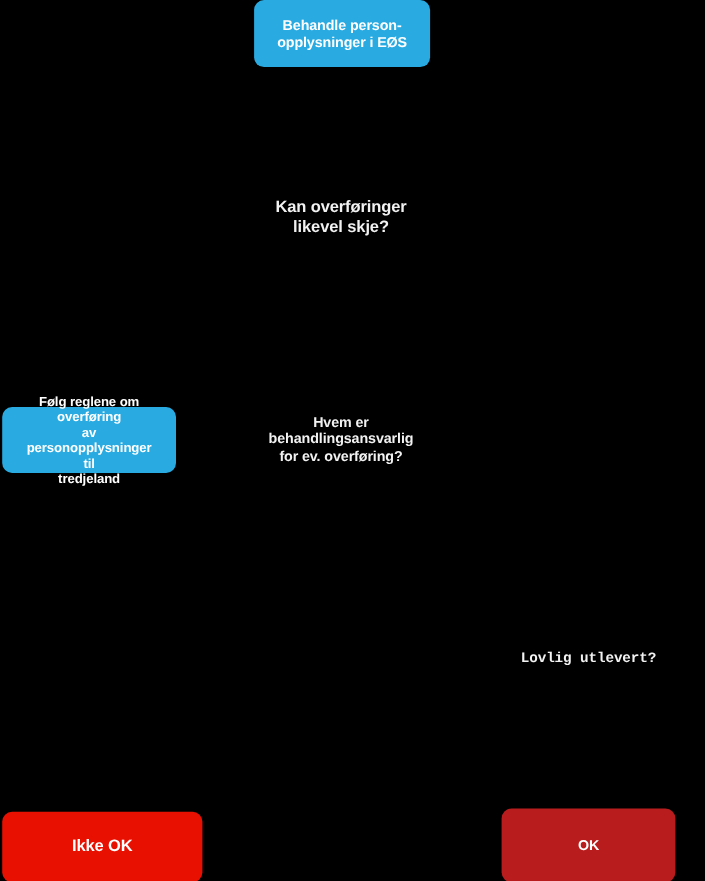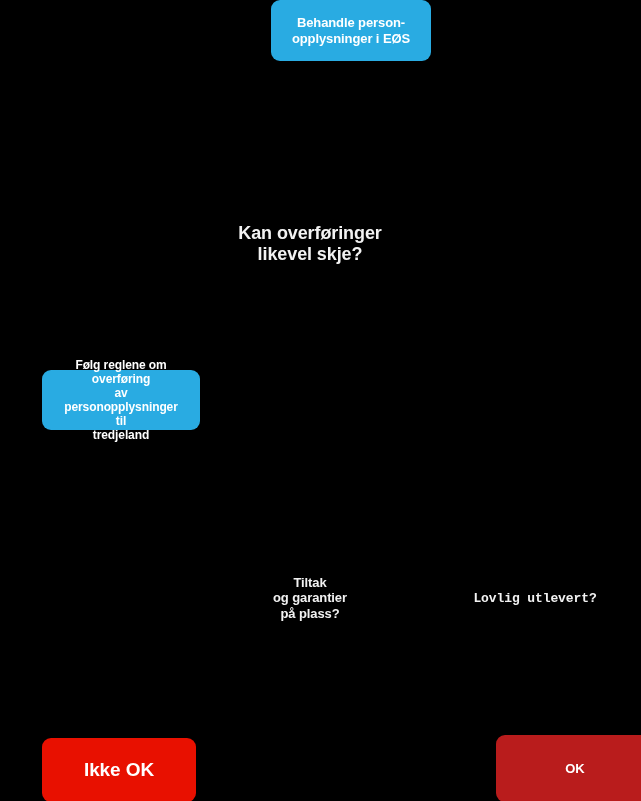--- a/index.html
+++ b/index.html
@@ -31,21 +31,20 @@
     color: #ffffff;
     font-weight: bold;
     line-height: 1.18;
     white-space: pre-line;
     letter-spacing: -0.1px;
   }
 
   
   .box {
     border-radius: 9px;
-    margin-left: 40px;
   }
   .box.blue  { background: #29ABE2; }
   .box.red   { background: #E81000; }
   .box.green { background: #b91c1c; }
 
   
   .decision {
     background: transparent;
     color: #f2f2f2;
   }
@@ -66,31 +65,31 @@
   <div class="connector" style="left:310px; top:217px; width:1px; height:156px;"></div>
   <div class="connector" style="left:81px; top:200px; width:230px; height:1px;"></div>
   <div class="connector" style="left:310px; top:422px; width:1px; height:151px;"></div>
   <div class="connector" style="left:310px; top:398px; width:225px; height:1px;"></div>
   <div class="connector" style="left:81px; top:598px; width:230px; height:1px;"></div>
   <div class="connector" style="left:535px; top:614px; width:1px; height:124px;"></div>
 
   <div class="node box blue" style="left:231px; top:0px; width:160px; height:61px; font-size:13px; padding:0 10px;">Behandle person-
 opplysninger i EØS</div>
 
-  <div class="node decision" style="left:225px; top:176px; width:170px; height:44px; font-size:18px;margin-top:46px;">Kan overføringer
+  <div class="node decision" style="left:225px; top:176px; width:170px; height:44px; font-size:15px;">Kan overføringer
 likevel skje?</div>
 
   <div class="node box blue" style="left:2px; top:370px; width:158px; height:60px; font-size:12px; padding:0 16px;">Følg reglene om overføring
 av personopplysninger til
 tredjeland</div>
 
+  <div class="node decision" style="left:222px; top:374px; width:176px; height:50px; font-size:13px;">Hvem er
+behandlingsansvarlig
+for ev. overføring?</div>
 
-  <div class="node decision" style="left:235px; top:573px; width:150px; height:50px; font-size:13px;">Tiltak
-og garantier
-på plass?</div>
 
   <div class="node decision" style="left:460px; top:589px; width:150px; height:20px; font-size:13px;font-family:Liberation Mono, monospace;">Lovlig utlevert?</div>
 
-  <div class="node box red" style="left:2px; top:738px; width:154px; height:64px; font-size:19px;">Ikke OK</div>
+  <div class="node box red" style="left:2px; top:738px; width:182px; height:64px; font-size:15px;">Ikke OK</div>
 
   <div class="node box green" style="left:456px; top:735px; width:158px; height:67px; font-size:13px;">OK</div>
 
 </div>
 
 </body></html>

